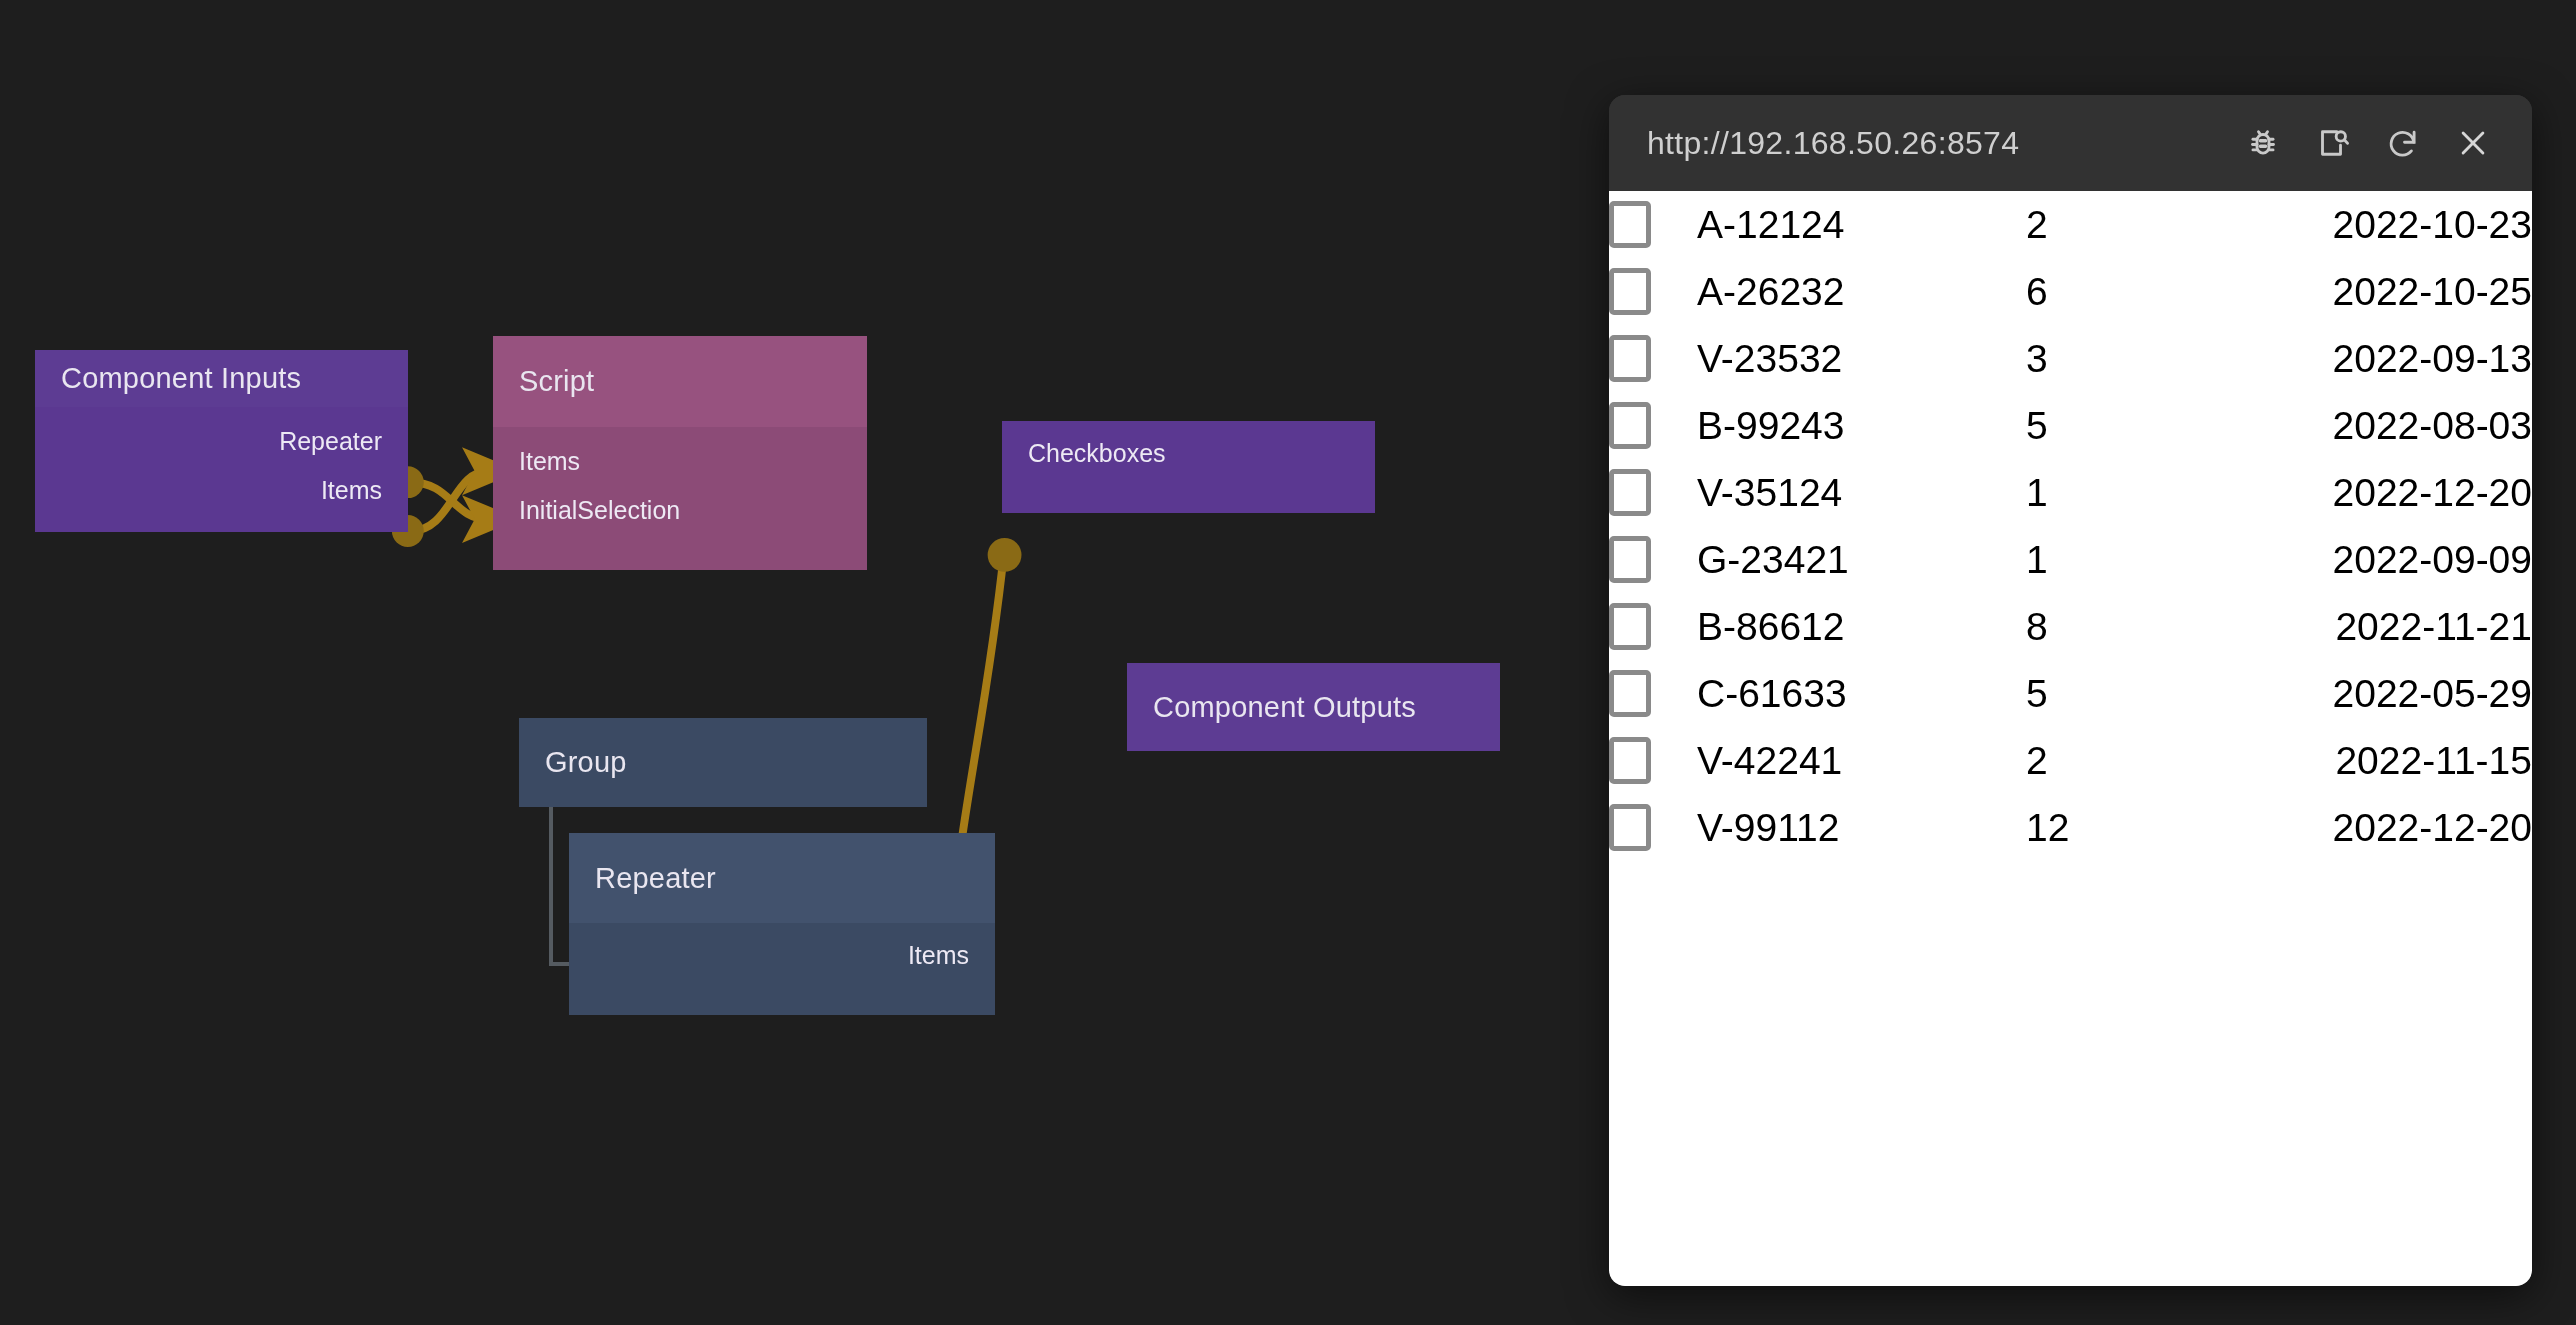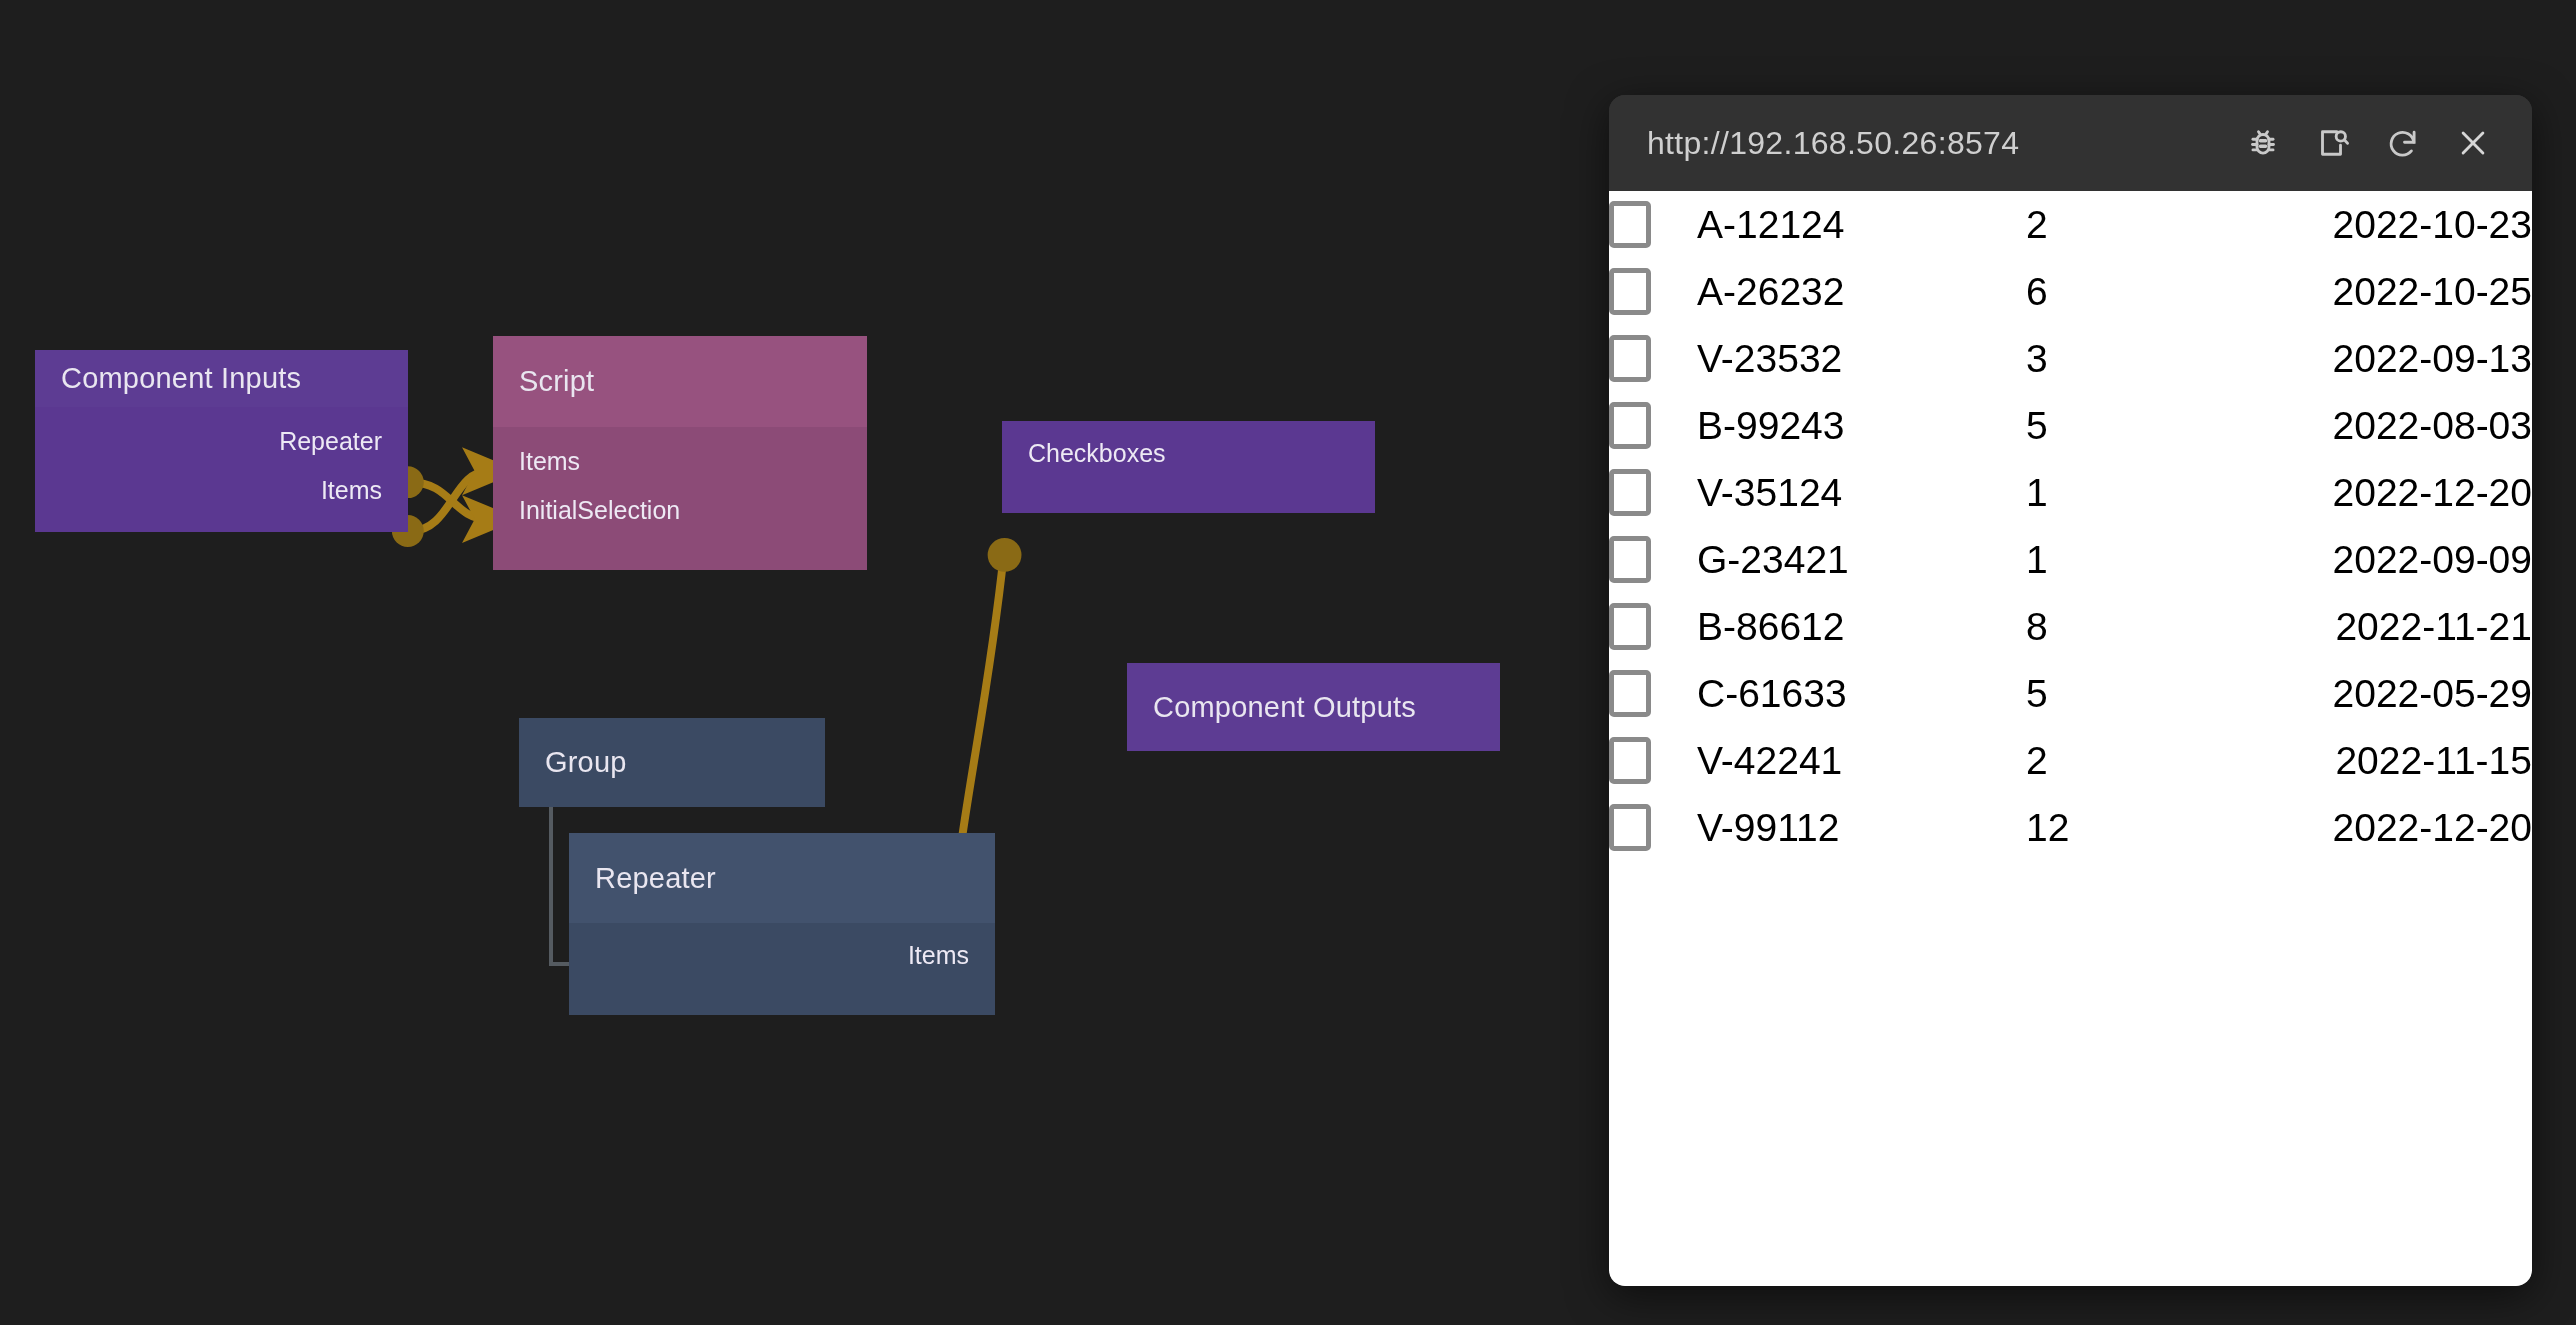--- a/index.html
+++ b/index.html
@@ -72,21 +72,21 @@
   
   #node-component-object { left: 1002px; top: 421px; width: 373px; }
   #node-component-object .node-header { height: 90px; background: #5d3c93; }
   #node-component-object .node-body   { height: 92px; background: #5b3891; padding-top: 8px; }
 
   
   #node-component-outputs { left: 1127px; top: 663px; width: 373px; }
   #node-component-outputs .node-header { height: 88px; background: #5d3c93; }
 
   
-  #node-group { left: 519px; top: 718px; width: 306px; border-radius: 30px; }
+  #node-group { left: 519px; top: 718px; width: 408px; border-radius: 30px; }
   #node-group .node-header { height: 89px; background: #3b4a63; }
 
   
   #node-repeater { left: 569px; top: 833px; width: 426px; }
   #node-repeater .node-header { height: 90px; background: #42526d; }
   #node-repeater .node-body   { height: 92px; background: #3b4a63; padding-top: 8px; }
 
   
   #group-elbow {
     position: absolute;

